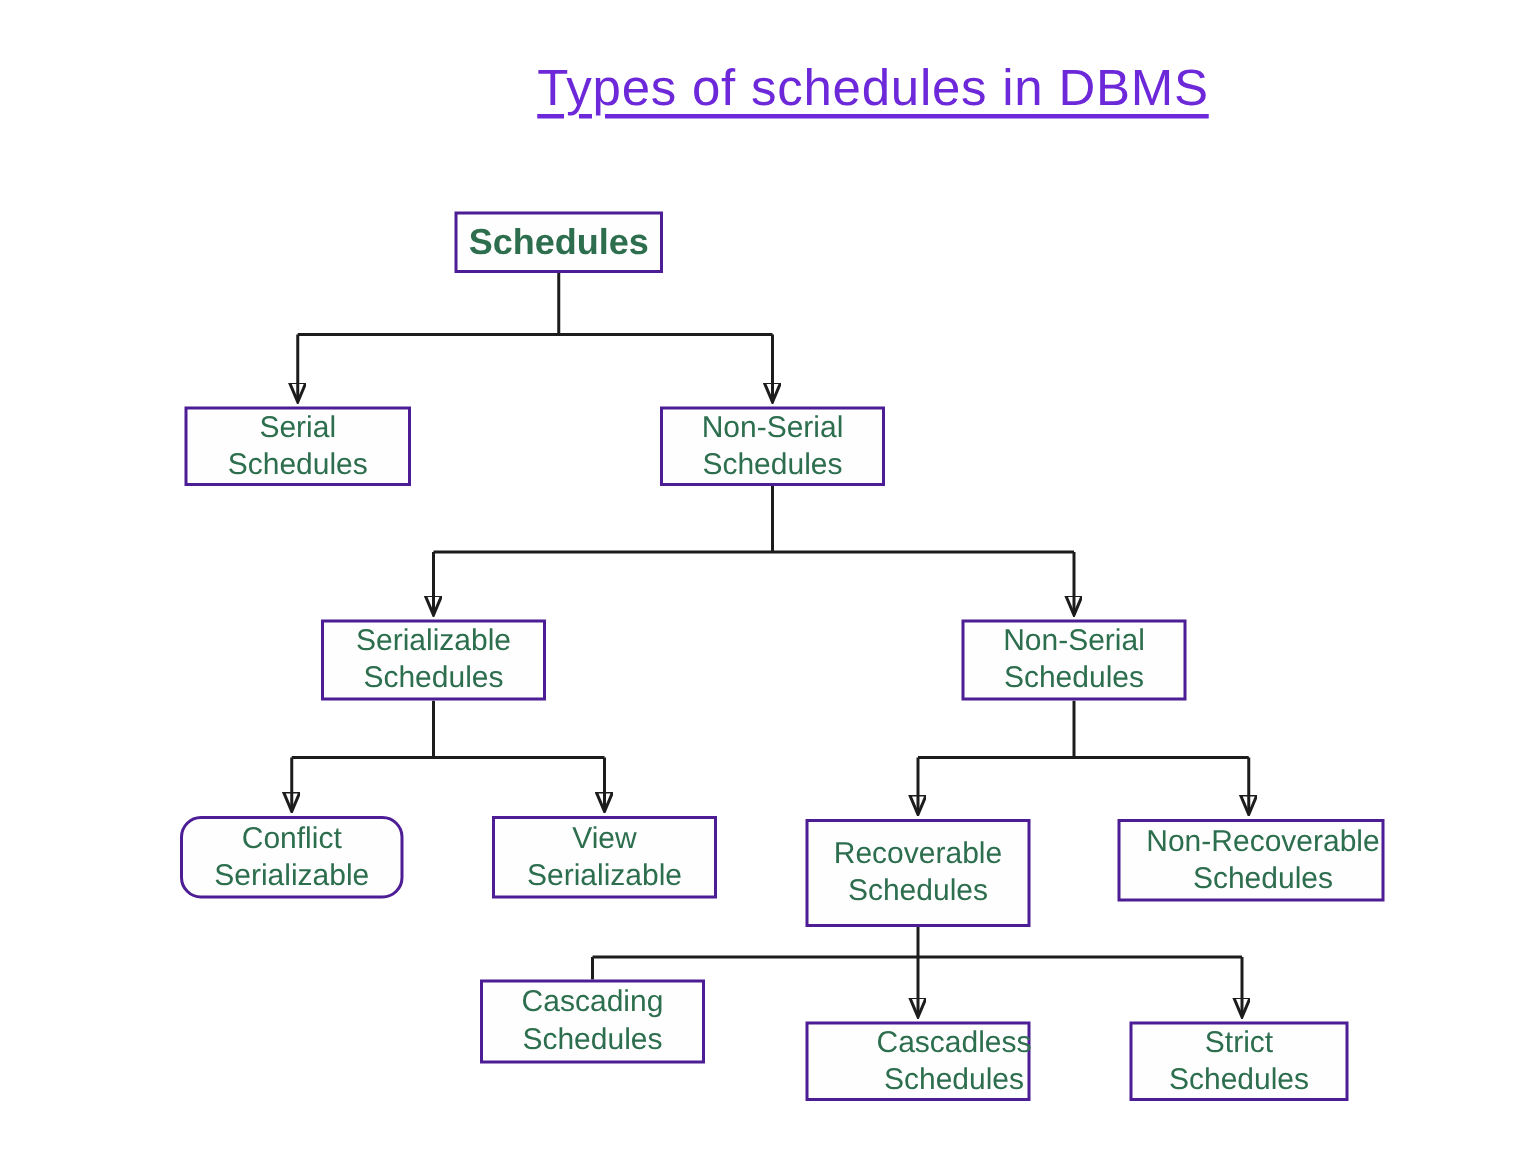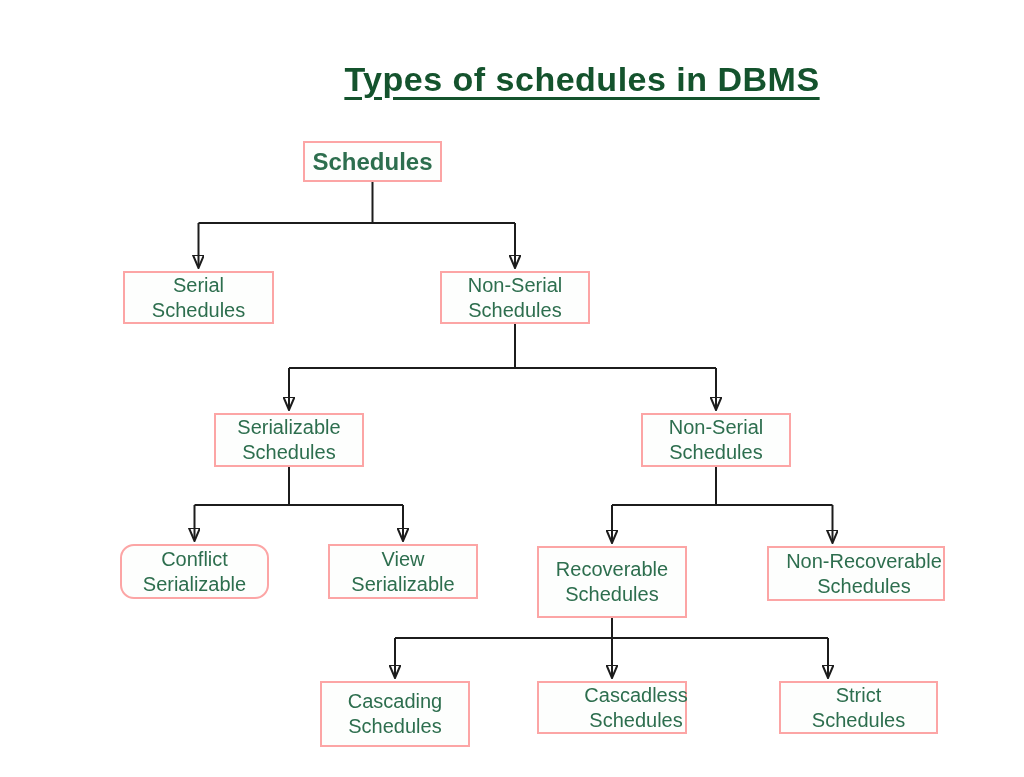--- a/index.html
+++ b/index.html
@@ -15,44 +15,43 @@
     background: #ffffff;
     overflow: hidden;
   }
   .diagram-title {
     position: absolute;
     left: 340px;
     top: 40px;
     width: 484px;
     text-align: center;
     font-size: 34px;
-    font-weight: bold;
-    color: #14532d;
+    font-weight: normal;
+    color: #6d28d9;
     text-decoration: underline;
     text-decoration-thickness: 3px;
     text-underline-offset: 6px;
     letter-spacing: 0.5px;
     white-space: nowrap;
-    margin-top: 20px;
   }
   svg.connectors {
     position: absolute;
     left: 0;
     top: 0;
   }
   svg.connectors path,
   svg.connectors line {
     stroke: #1c1c1c;
     stroke-width: 2;
     fill: none;
   }
   .node {
     position: absolute;
     box-sizing: border-box;
-    border: 2px solid #fca5a5;
+    border: 2px solid #4c1d95;
     background: #fdfefd;
     display: flex;
     align-items: center;
     justify-content: center;
     text-align: center;
   }
   .node-label {
     color: #2d6e4e;
     font-size: 20px;
     line-height: 25px;
@@ -133,33 +132,33 @@
   <div class="node" style="left:328px;top:544px;width:150px;height:55px;">
     <span class="node-label">View
 Serializable</span>
   </div>
 
   <div class="node" style="left:537px;top:546px;width:150px;height:72px;">
     <span class="node-label">Recoverable
 Schedules</span>
   </div>
 
-  <div class="node" style="left:767px;top:546px;width:178px;height:55px;padding-left:16px;">
+  <div class="node" style="left:745px;top:546px;width:178px;height:55px;padding-left:16px;">
     <span class="node-label">Non-Recoverable
 Schedules</span>
   </div>
 
-  <div class="node" style="left:320px;top:681px;width:150px;height:66px;">
+  <div class="node" style="left:320px;top:653px;width:150px;height:56px;">
     <span class="node-label">Cascading
 Schedules</span>
   </div>
 
   <div class="node" style="left:537px;top:681px;width:150px;height:53px;padding-left:48px;">
     <span class="node-label">Cascadless
 Schedules</span>
   </div>
 
-  <div class="node" style="left:779px;top:681px;width:159px;height:53px;">
+  <div class="node" style="left:753px;top:681px;width:146px;height:53px;">
     <span class="node-label">Strict
 Schedules</span>
   </div>
 
 </div>
 
 </body></html>

